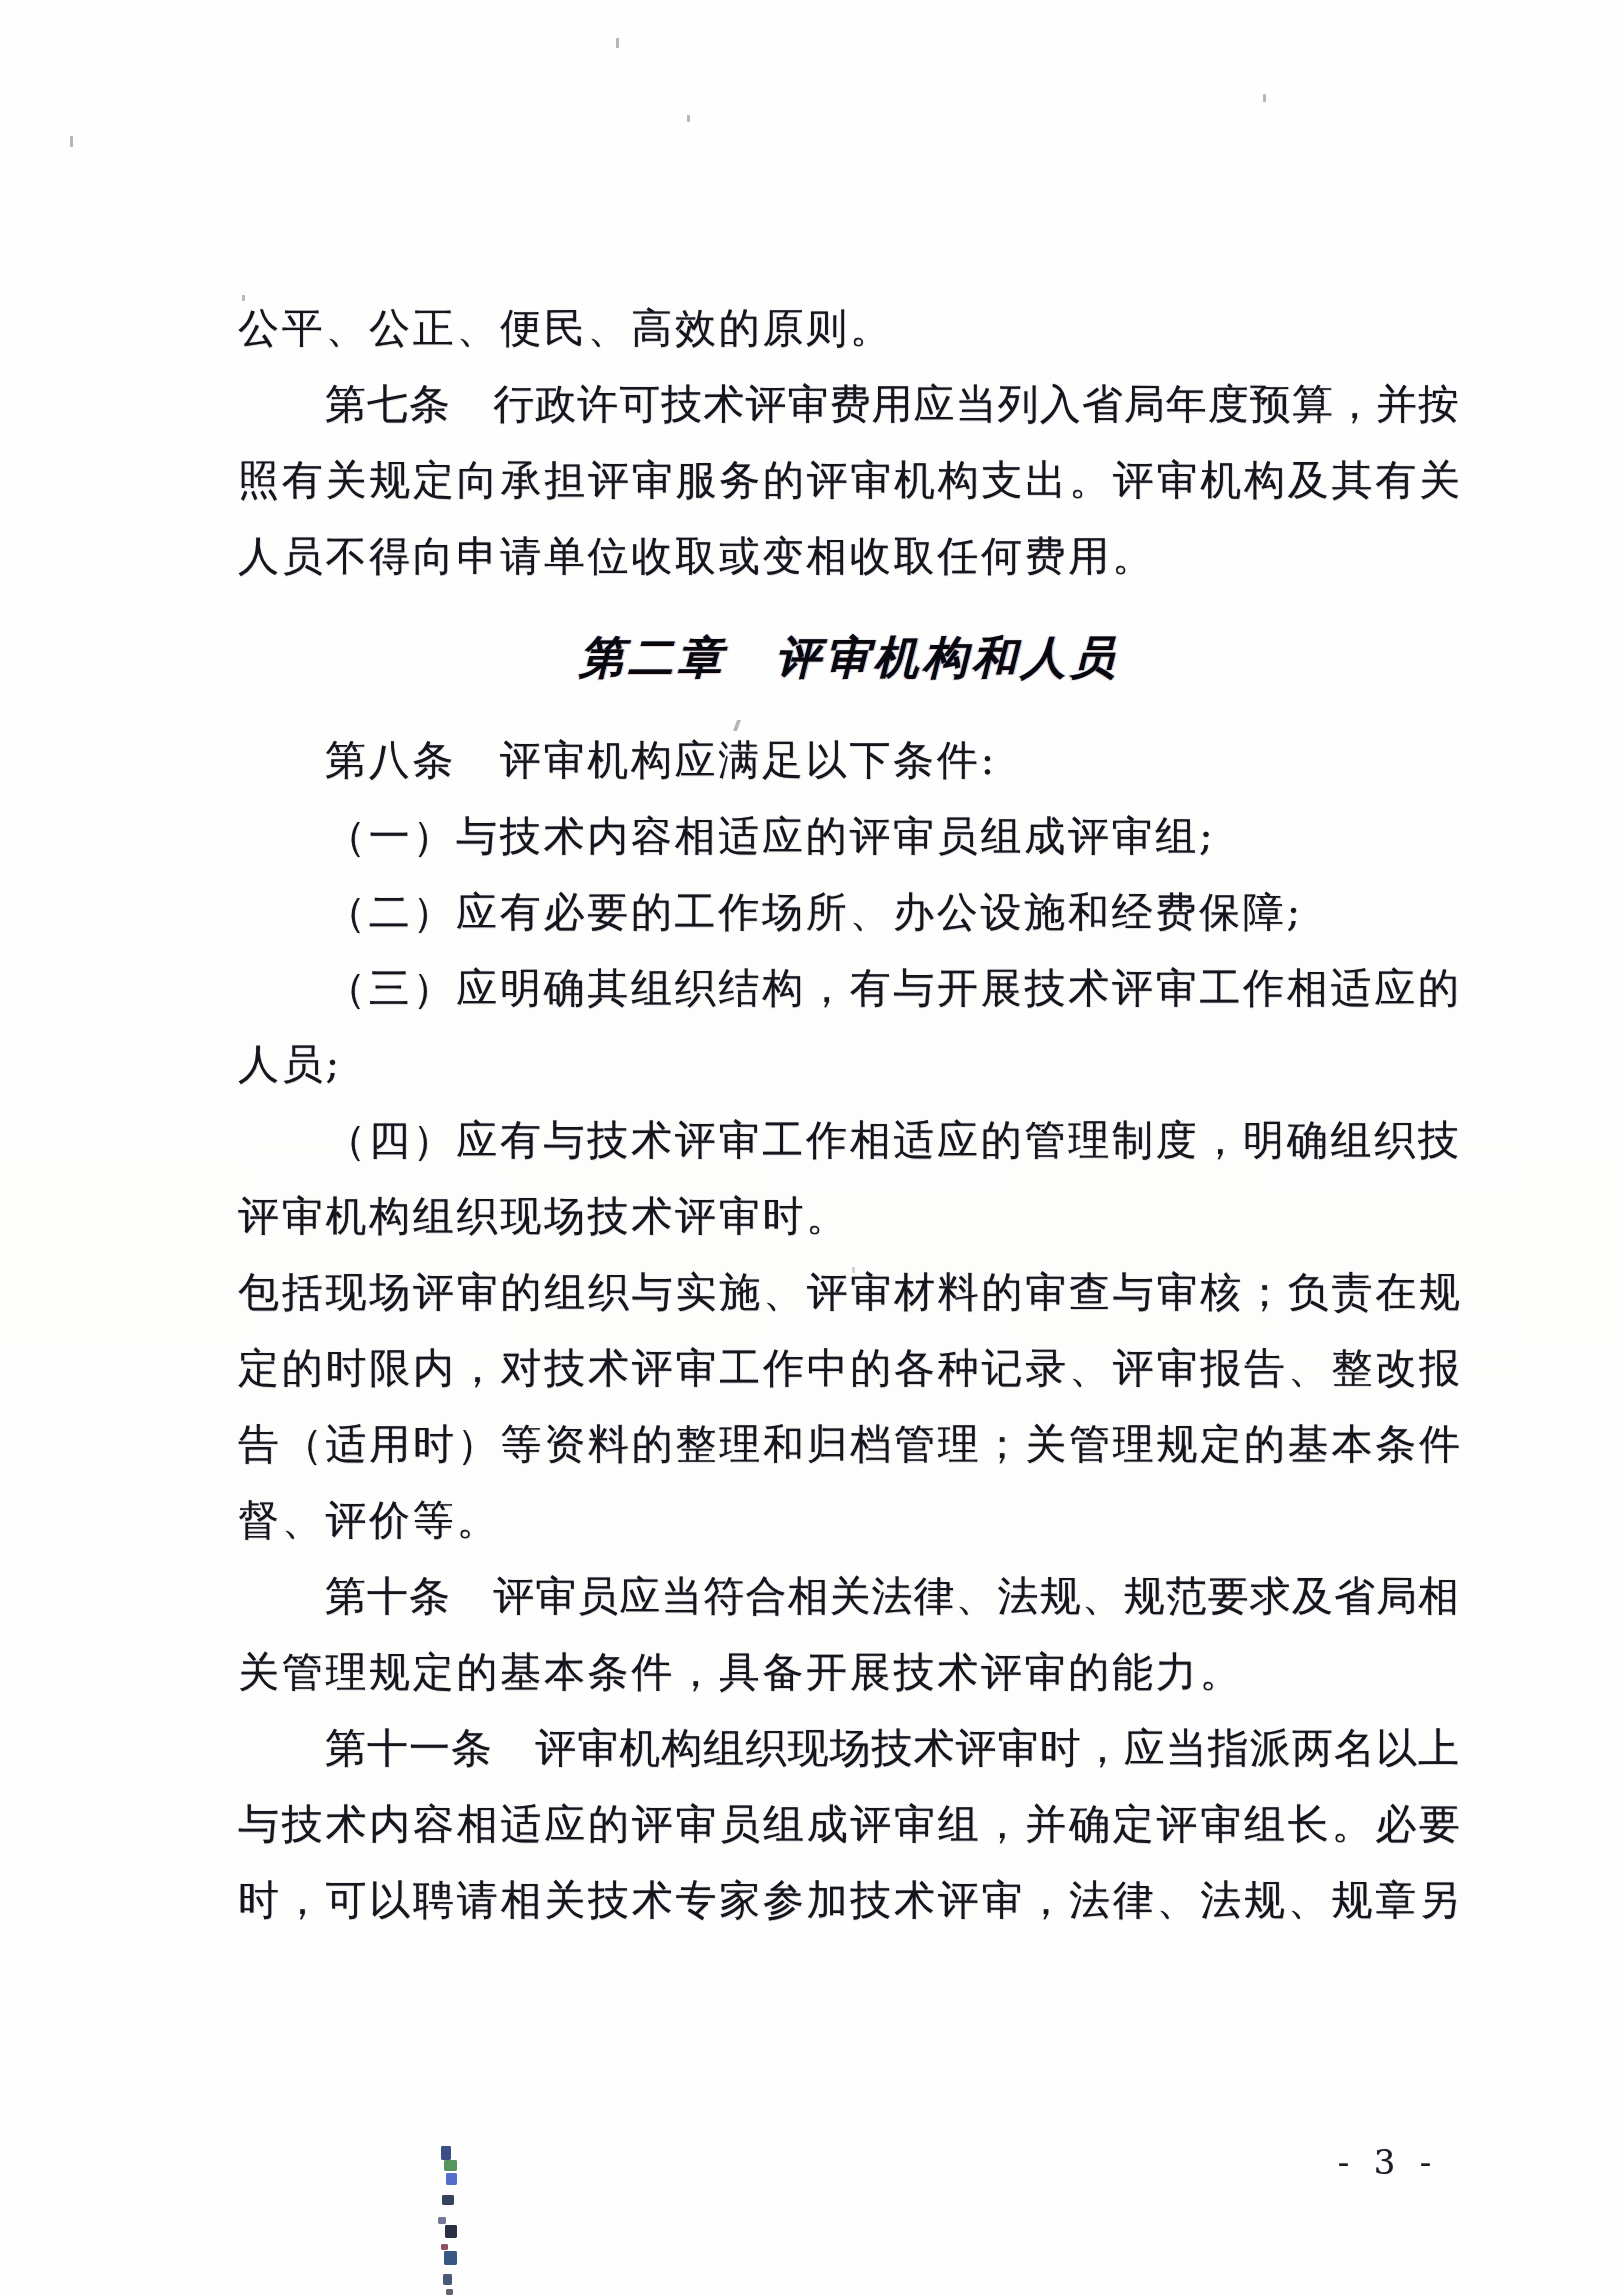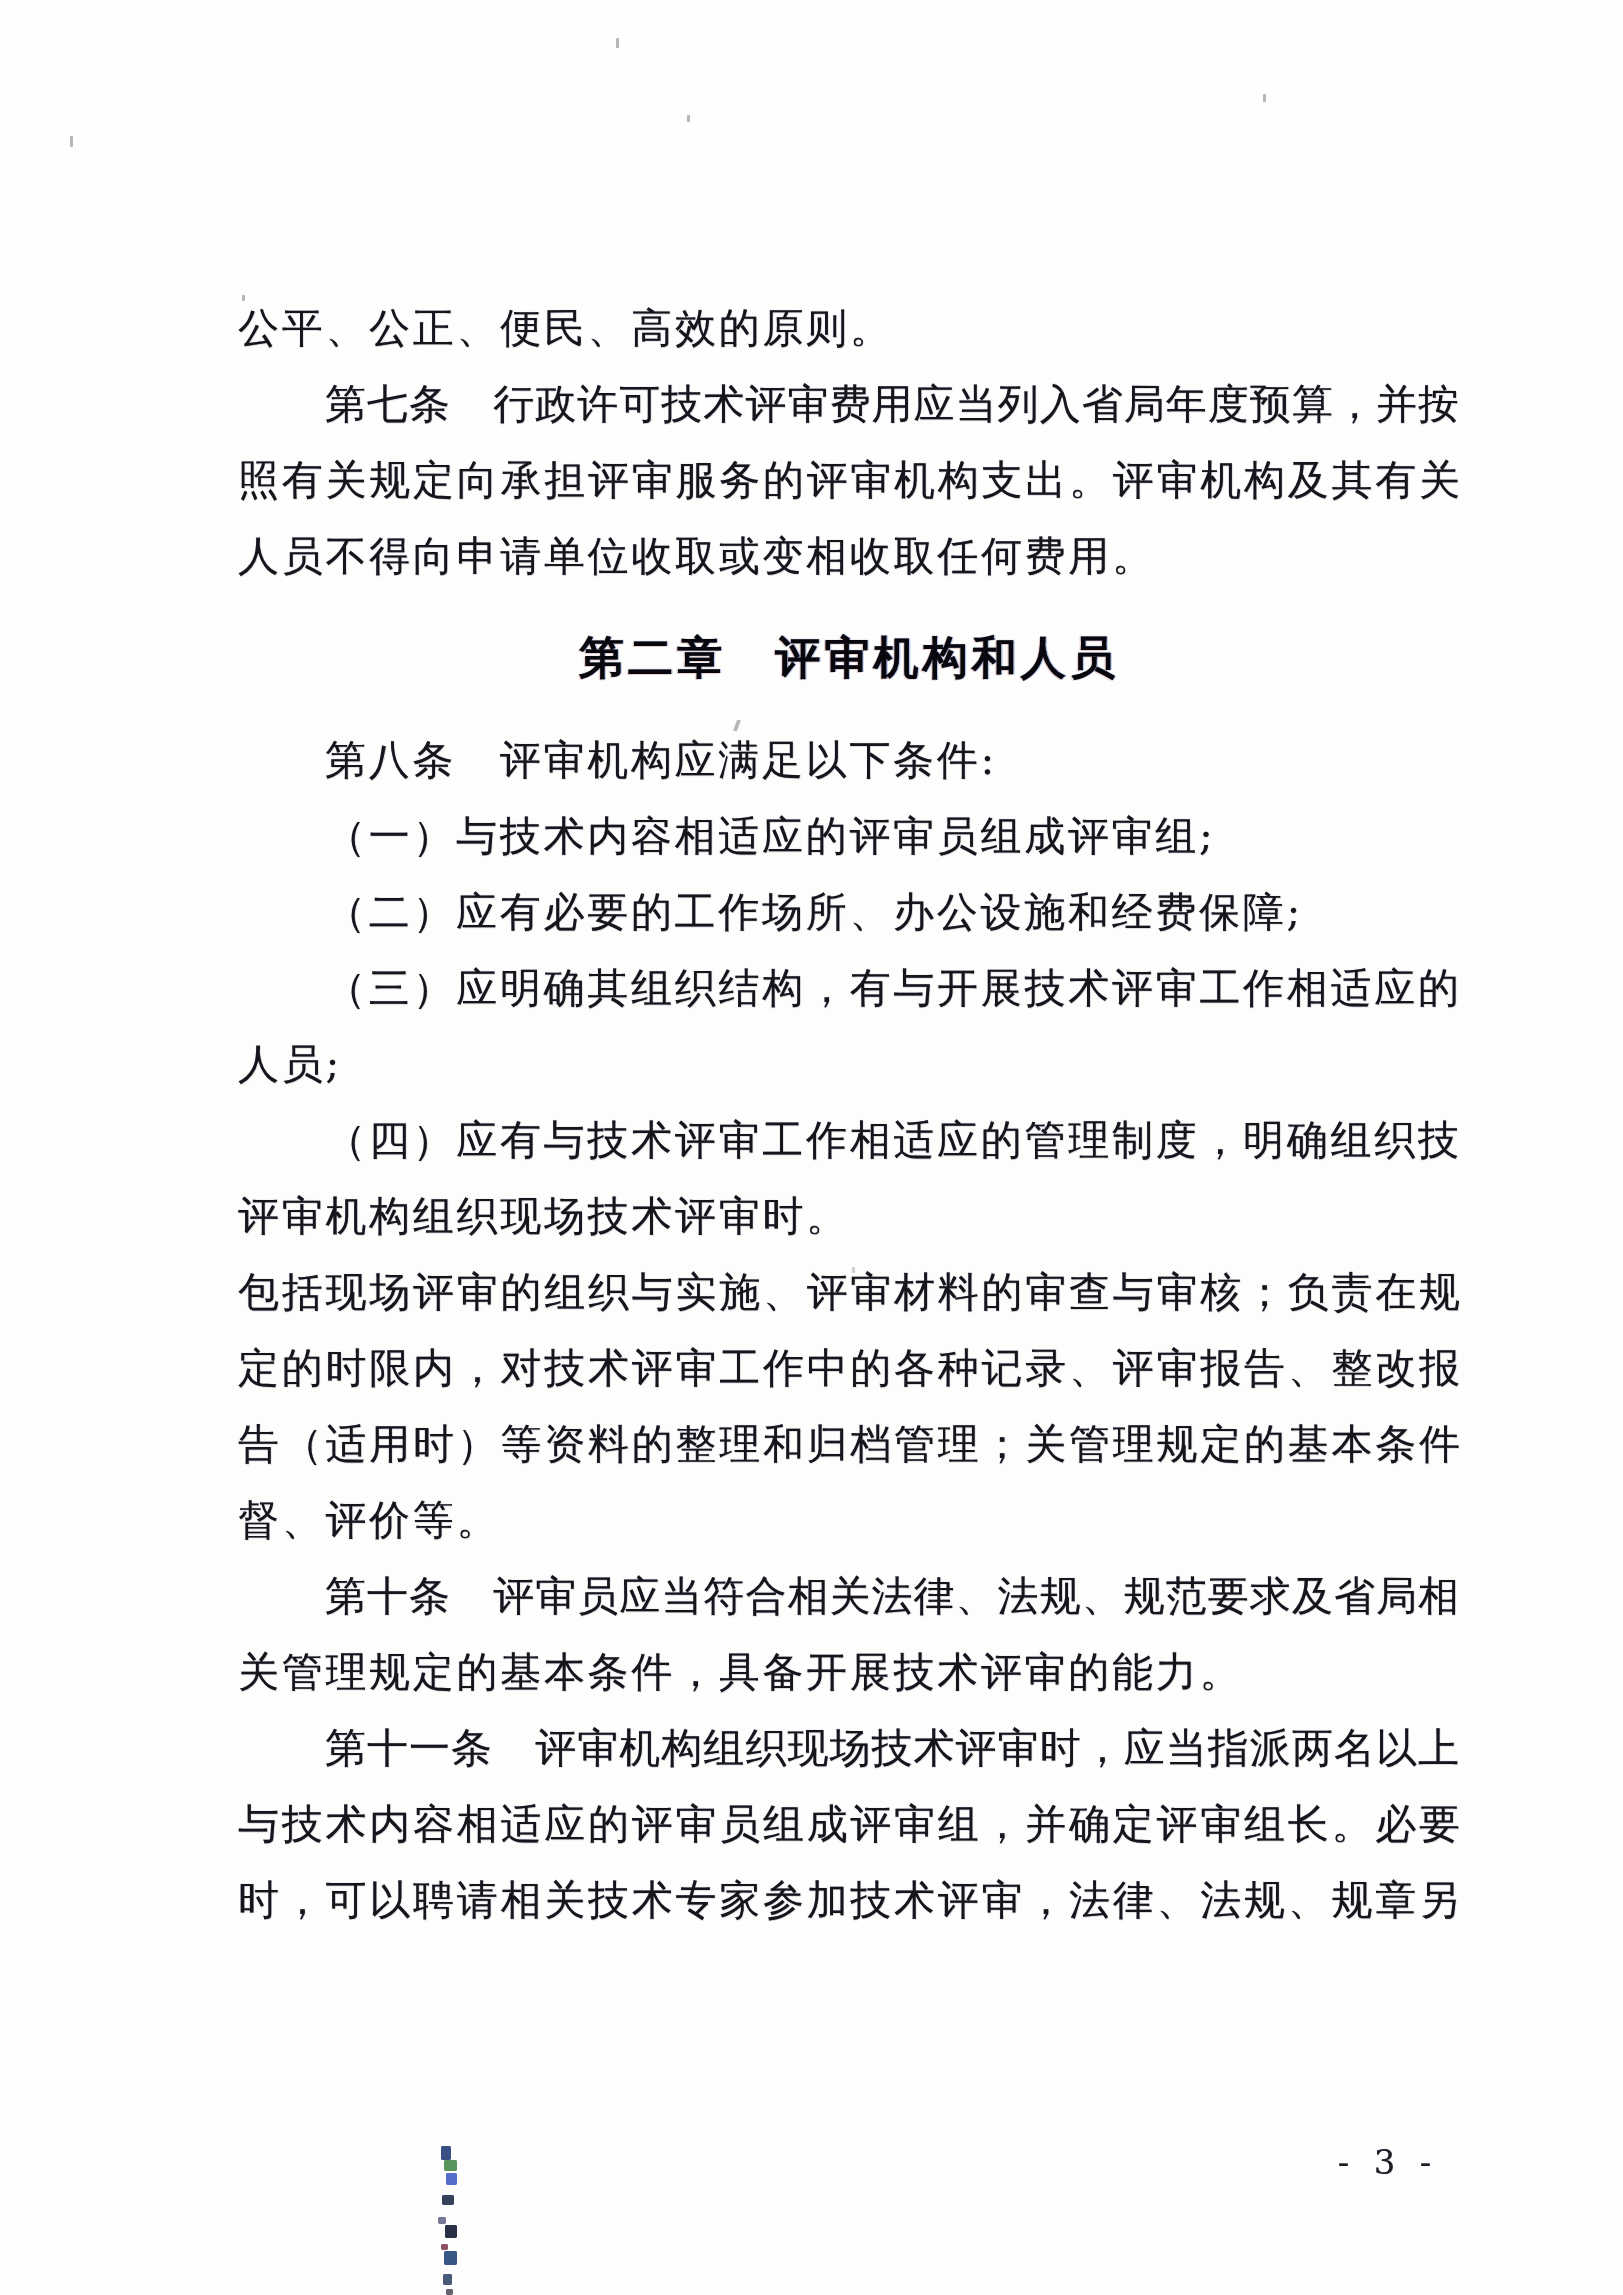--- a/index.html
+++ b/index.html
@@ -31,20 +31,21 @@
   .chapter {
     margin: 26px 0;
     font-family: "DejaVu Sans", "Liberation Sans", sans-serif;
     font-weight: bold;
     font-size: 45px;
     line-height: 76px;
     text-align: center;
     color: #07070d;
     letter-spacing: 4.1px;
     text-shadow: 1.4px 0 0 rgba(40,90,200,.28), -1.4px 0.7px 0 rgba(200,70,40,.18), 0 0 1px rgba(10,20,60,.6);
+    font-style: italic;
   }
   .page-number {
     position: absolute;
     top: 2142px; right: 185px;
     font-size: 34px;
     letter-spacing: 6.8px;
     color: #1c1c22;
     text-shadow: 0 0 0.7px rgba(30,40,90,.5);
   }
   

